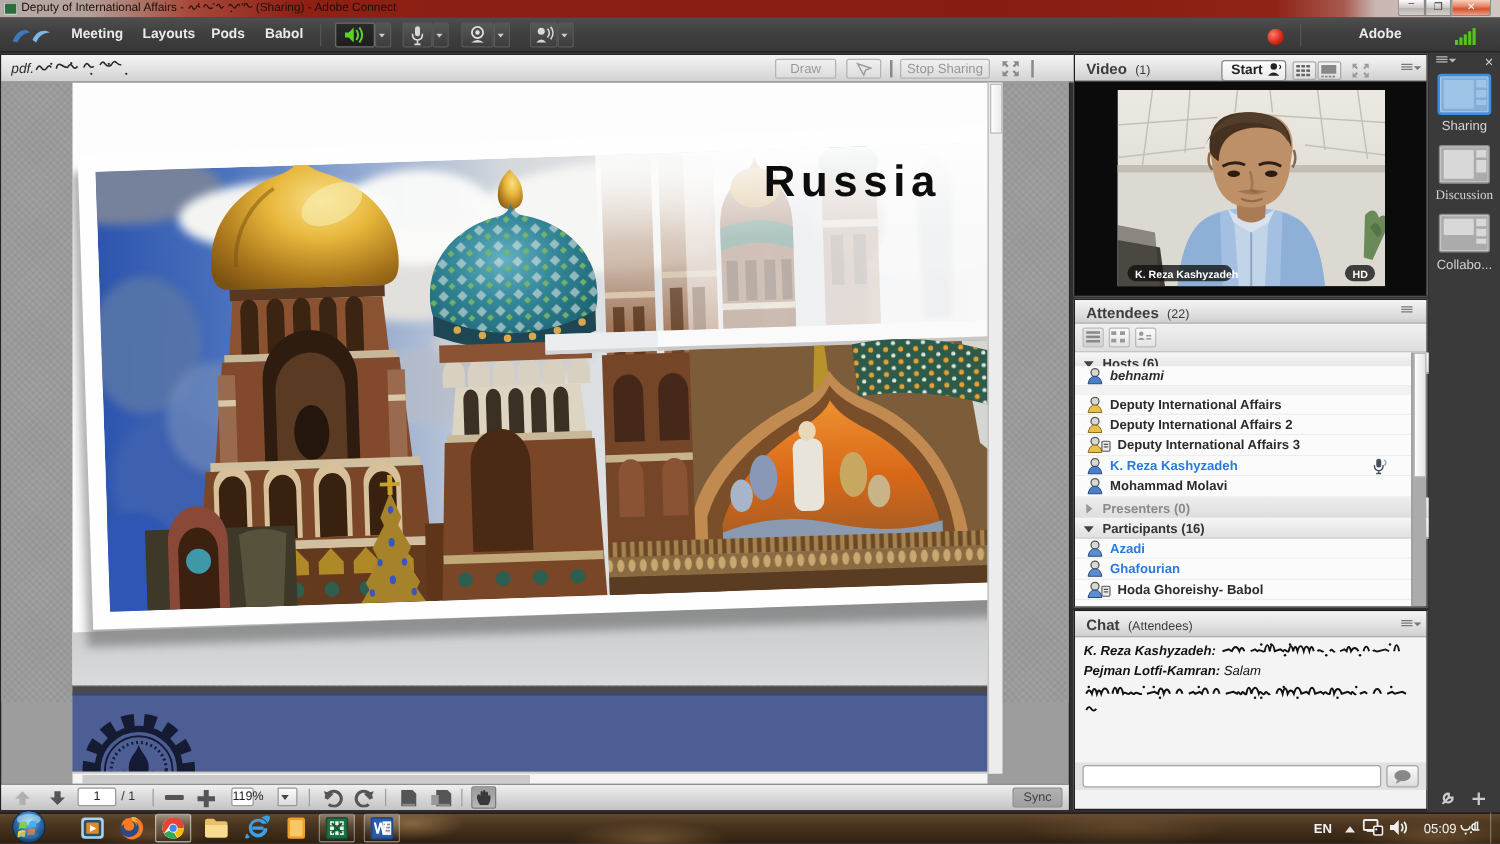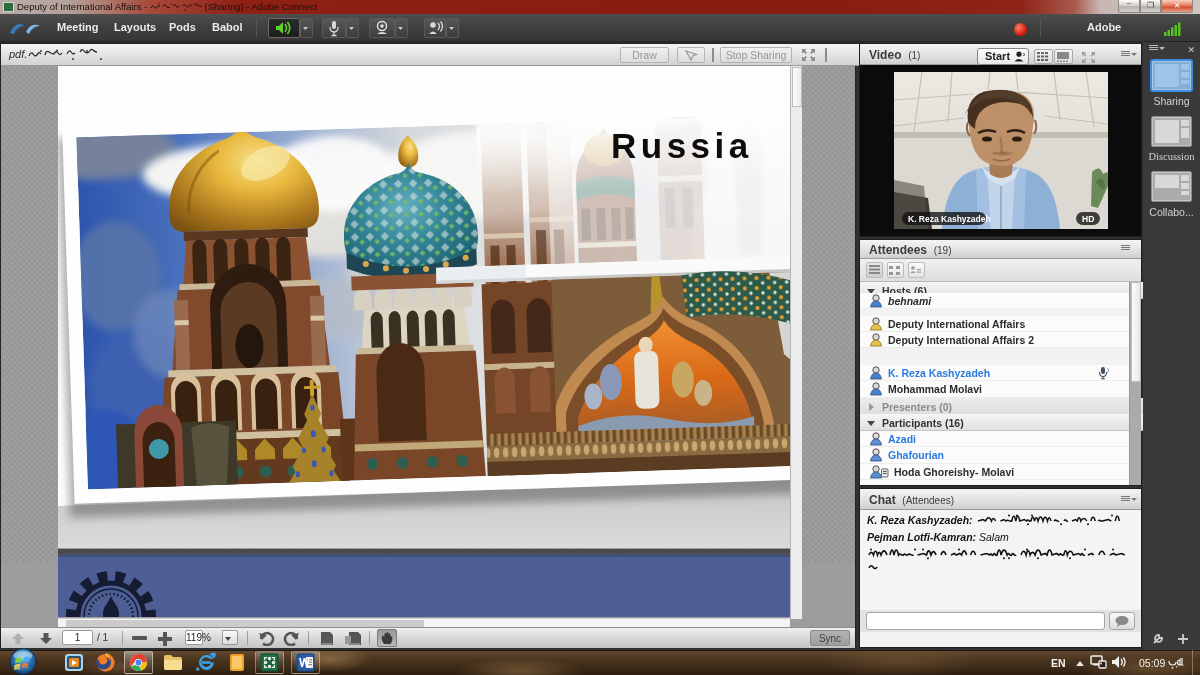--- a/index.html
+++ b/index.html
@@ -707,21 +707,21 @@
         <text x="14" y="150" font-family="Liberation Sans, sans-serif" font-size="8.5" font-weight="bold" fill="#fff">K. Reza Kashyzadeh</text>
         <rect x="182" y="140" width="24" height="13" rx="6.5" fill="#111" opacity=".78"></rect>
         <text x="188" y="150" font-family="Liberation Sans, sans-serif" font-size="8.5" font-weight="bold" fill="#fff">HD</text>
       </g>
     </svg>
   </div>
 </div>
 
 <div class="pod" id="attpod">
   <div class="podhead" style="height:19px;"></div>
-  <div class="podtitle" style="top:3px;">Attendees&nbsp;&nbsp;<span style="font-weight:normal;font-size:10px;">(19)</span></div>
+  <div class="podtitle" style="top:3px;">Attendees&nbsp;&nbsp;<span style="font-weight:normal;font-size:10px;">(22)</span></div>
   <div class="pmenu" style="top:5px;">
       <i style="top:0;"></i>
       <i style="top:2px;"></i>
       <i style="top:4px;"></i>
     </div>
   <div class="abs" id="attbar">
     <div class="abtn" style="left:6px; background:linear-gradient(#e8e8e8,#d0d0d0);"><svg width="13" height="12" viewBox="0 0 13 12" style="margin:1px;">
           <g fill="#888">
             <rect x="1" y="1" width="11" height="2"></rect>
             <rect x="1" y="4.5" width="11" height="2"></rect>
@@ -759,20 +759,27 @@
         <path d="M1 13 q1-6 5.5-6 q4.5 0 5.5 6 z" fill="#4a7ec8" stroke="#2a4a80" stroke-width=".8"></path>
       </svg><span class="aname" style="font-style:italic;">behnami</span></div>
   <div class="attrow" style="top:76px;"><svg width="14" height="14" viewBox="0 0 13 14" style="margin:1px 0 0 9px;">
         <circle cx="6.5" cy="4" r="3.2" fill="#d8d8d4" stroke="#555"></circle>
         <path d="M1 13 q1-6 5.5-6 q4.5 0 5.5 6 z" fill="#e8c048" stroke="#907020" stroke-width=".8"></path>
       </svg><span class="aname">Deputy International Affairs</span></div>
   <div class="attrow" style="top:92px;"><svg width="14" height="14" viewBox="0 0 13 14" style="margin:1px 0 0 9px;">
         <circle cx="6.5" cy="4" r="3.2" fill="#d8d8d4" stroke="#555"></circle>
         <path d="M1 13 q1-6 5.5-6 q4.5 0 5.5 6 z" fill="#e8c048" stroke="#907020" stroke-width=".8"></path>
       </svg><span class="aname">Deputy International Affairs 2</span></div>
+  <div class="attrow" style="top:108px; height:17px;"><svg width="20" height="14" viewBox="0 0 19 14" style="margin:1px 0 0 9px;">
+        <circle cx="6.5" cy="4" r="3.2" fill="#d8d8d4" stroke="#555"></circle>
+        <path d="M1 13 q1-6 5.5-6 q4.5 0 5.5 6 z" fill="#e8c048" stroke="#907020" stroke-width=".8"></path>
+        <rect x="12" y="4" width="6.5" height="8" rx="1" fill="#e8e8e8" stroke="#555" stroke-width=".9"></rect>
+        <rect x="13.5" y="6" width="3.5" height="1" fill="#555"></rect>
+        <rect x="13.5" y="8" width="3.5" height="1" fill="#555"></rect>
+      </svg><span class="aname" style="left:34px;">Deputy International Affairs 3</span></div>
   <div class="attrow" style="top:125px;"><svg width="14" height="14" viewBox="0 0 13 14" style="margin:1px 0 0 9px;">
         <circle cx="6.5" cy="4" r="3.2" fill="#d8d8d4" stroke="#555"></circle>
         <path d="M1 13 q1-6 5.5-6 q4.5 0 5.5 6 z" fill="#4a7ec8" stroke="#2a4a80" stroke-width=".8"></path>
       </svg><span class="aname" style="color:#2a7ade;">K. Reza Kashyzadeh</span><svg width="14" height="14" viewBox="0 0 14 14" style="position:absolute; right:18px; top:1px;">
         <rect x="4" y="1" width="4" height="7" rx="2" fill="#44505e"></rect>
         <path d="M2.5 6 q0 4.5 3.5 4.5 q3.5 0 3.5 -4.5 M6 10.5 v2 M4 12.8 h4" stroke="#44505e" stroke-width="1.1" fill="none"></path>
         <path d="M10.5 2 q2.5 2 0 4.5" stroke="#8a98a8" stroke-width="1" fill="none"></path>
       </svg></div>
   <div class="attrow" style="top:141px; height:17px;"><svg width="14" height="14" viewBox="0 0 13 14" style="margin:1px 0 0 9px;">
         <circle cx="6.5" cy="4" r="3.2" fill="#d8d8d4" stroke="#555"></circle>
@@ -791,21 +798,21 @@
   <div class="attrow" style="top:207px; height:17px;"><svg width="14" height="14" viewBox="0 0 13 14" style="margin:1px 0 0 9px;">
         <circle cx="6.5" cy="4" r="3.2" fill="#d8d8d4" stroke="#555"></circle>
         <path d="M1 13 q1-6 5.5-6 q4.5 0 5.5 6 z" fill="#5a8ed0" stroke="#2a4a80" stroke-width=".8"></path>
       </svg><span class="aname" style="color:#2a7ade;">Ghafourian</span></div>
   <div class="attrow" style="top:224px;"><svg width="20" height="14" viewBox="0 0 19 14" style="margin:1px 0 0 9px;">
         <circle cx="6.5" cy="4" r="3.2" fill="#d8d8d4" stroke="#555"></circle>
         <path d="M1 13 q1-6 5.5-6 q4.5 0 5.5 6 z" fill="#5a8ed0" stroke="#2a4a80" stroke-width=".8"></path>
         <rect x="12" y="4" width="6.5" height="8" rx="1" fill="#e8e8e8" stroke="#555" stroke-width=".9"></rect>
         <rect x="13.5" y="6" width="3.5" height="1" fill="#555"></rect>
         <rect x="13.5" y="8" width="3.5" height="1" fill="#555"></rect>
-      </svg><span class="aname" style="left:34px;">Hoda Ghoreishy- Molavi</span></div>
+      </svg><span class="aname" style="left:34px;">Hoda Ghoreishy- Babol</span></div>
   <div class="attrow" style="top:240px; height:5px; border-bottom:none;"></div>
   <div class="abs" id="attsb">
       <div id="attsbthumb"></div>
     </div>
 </div>
 
 <div class="pod" id="chatpod">
   <div class="podhead"></div>
   <div class="podtitle">Chat&nbsp;&nbsp;<span style="font-weight:normal;font-size:10px;">(Attendees)</span></div>
   <div class="pmenu">

